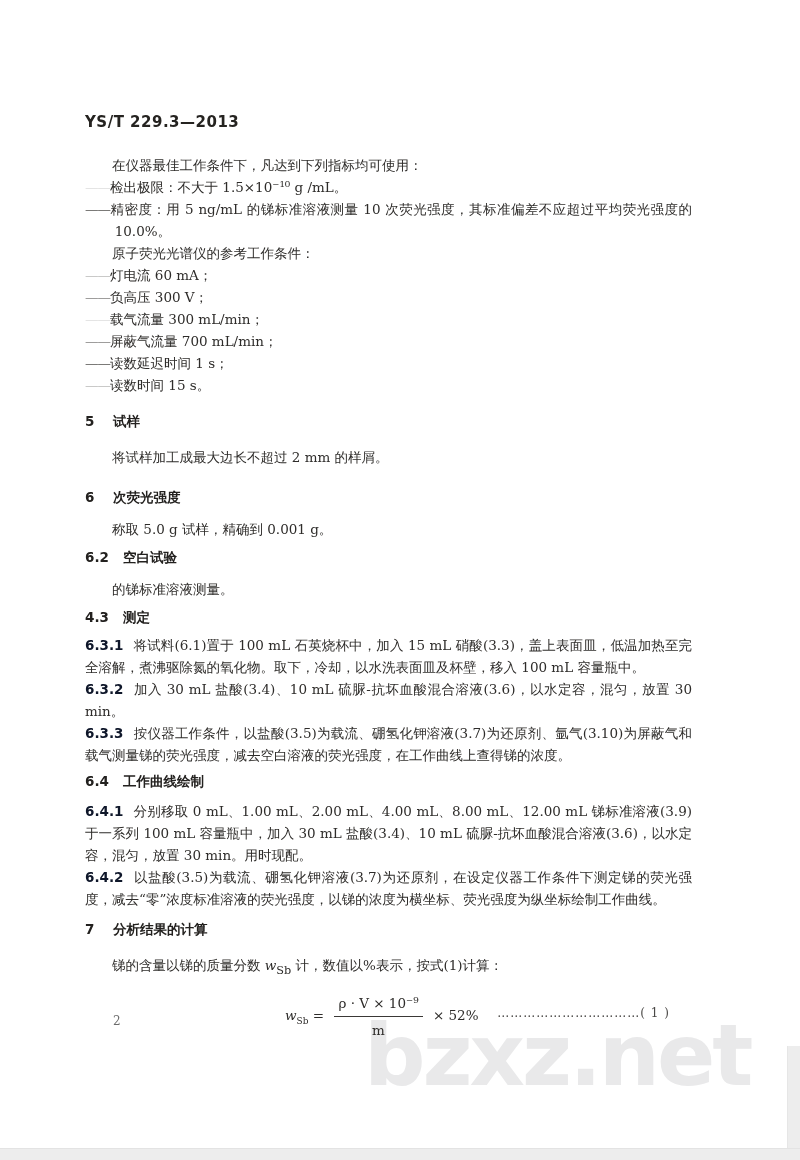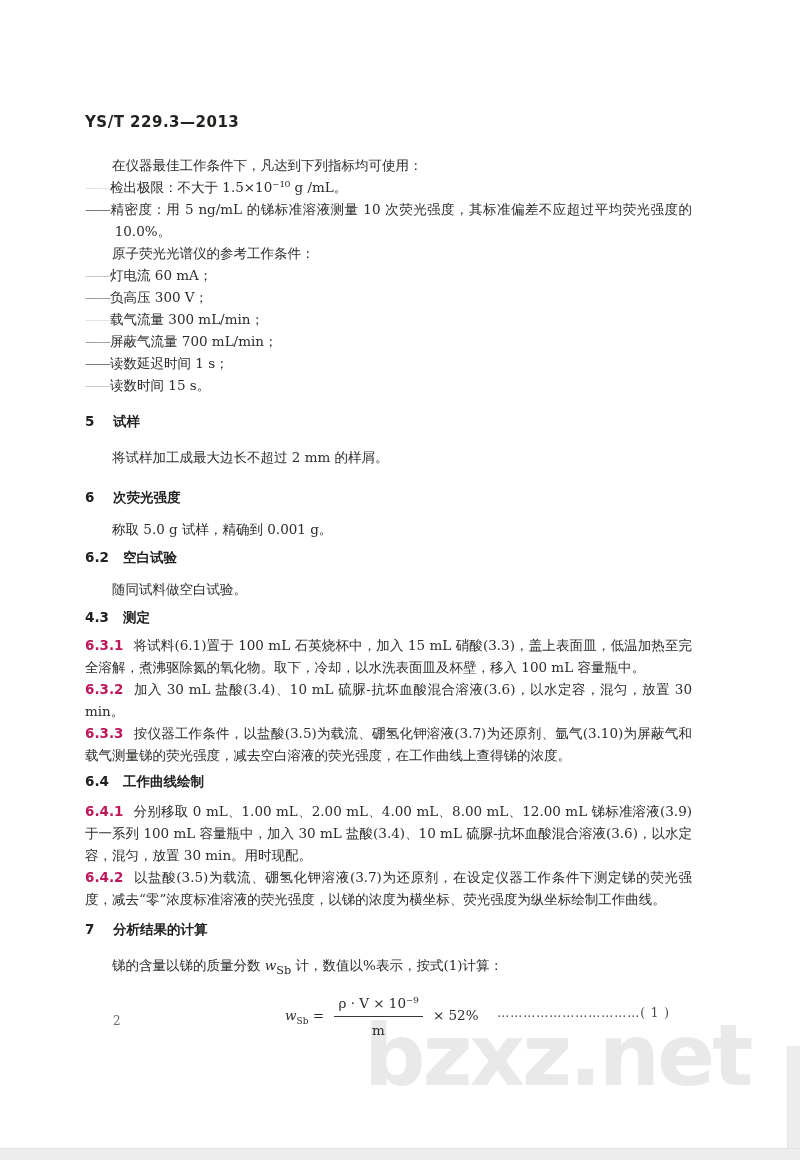--- a/index.html
+++ b/index.html
@@ -49,21 +49,21 @@
     font-weight:bold;color:#23211f;text-align:left;
     font-size:13.5px;line-height:22px;
   }
   .sec-head .num{display:inline-block;min-width:14px;margin-right:14px;}
   .mt14{margin-top:14px;} .mt18{margin-top:18px;} .mt8{margin-top:8px;}
   .mt6{margin-top:6px;} .mt4{margin-top:4px;} .mt2{margin-top:2px;}
   .mb14{margin-bottom:14px;} .mb10{margin-bottom:10px;} .mb8{margin-bottom:8px;} .mb6{margin-bottom:6px;}
 
   .clause .cnum{
     font-family:"DejaVu Sans","Liberation Sans",sans-serif;
-    font-weight:bold;margin-right:10px;color:#be185d;
+    font-weight:bold;margin-right:10px;color:#0f172a;
   }
 
   .formula-row{position:relative;margin-top:6px;height:56px;}
   .formula{
     position:absolute;left:200px;top:4px;white-space:nowrap;
     font-size:13.5px;
   }
   .formula i{font-style:italic;}
   .formula sub{font-size:9px;}
   .frac{display:inline-block;vertical-align:middle;text-align:center;margin:0 6px;}
@@ -104,21 +104,21 @@
     <p class="hang"><span class="dash d30">——</span><span>读数时间 15 s。</span></p>
 
     <div class="sec-head mt14 mb14"><span class="num">5</span><span>试样</span></div>
     <p class="indent">将试样加工成最大边长不超过 2 mm 的样屑。</p>
 
     <div class="sec-head mt18 mb10"><span class="num">6</span><span>次荧光强度</span></div>
 
     <p class="indent">称取 5.0 g 试样，精确到 0.001 g。</p>
 
     <div class="sec-head mt6 mb10"><span class="num">6.2</span><span>空白试验</span></div>
-    <p class="indent">随同试料做空白试验。</p>
+    <p class="indent">的锑标准溶液测量。</p>
 
     <div class="sec-head mt6 mb6"><span class="num">4.3</span><span>测定</span></div>
     <p class="clause"><span class="cnum">6.3.1</span><span>将试料(6.1)置于 100 mL 石英烧杯中，加入 15 mL 硝酸(3.3)，盖上表面皿，低温加热至完全溶解，煮沸驱除氮的氧化物。取下，冷却，以水洗表面皿及杯壁，移入 100 mL 容量瓶中。</span></p>
     <p class="clause"><span class="cnum">6.3.2</span><span>加入 30 mL 盐酸(3.4)、10 mL 硫脲-抗坏血酸混合溶液(3.6)，以水定容，混匀，放置 30 min。</span></p>
     <p class="clause"><span class="cnum">6.3.3</span><span>按仪器工作条件，以盐酸(3.5)为载流、硼氢化钾溶液(3.7)为还原剂、氩气(3.10)为屏蔽气和载气测量锑的荧光强度，减去空白溶液的荧光强度，在工作曲线上查得锑的浓度。</span></p>
 
     <div class="sec-head mt4 mb8"><span class="num">6.4</span><span>工作曲线绘制</span></div>
     <p class="clause"><span class="cnum">6.4.1</span><span>分别移取 0 mL、1.00 mL、2.00 mL、4.00 mL、8.00 mL、12.00 mL 锑标准溶液(3.9)于一系列 100 mL 容量瓶中，加入 30 mL 盐酸(3.4)、10 mL 硫脲-抗坏血酸混合溶液(3.6)，以水定容，混匀，放置 30 min。用时现配。</span></p>
     <p class="clause"><span class="cnum">6.4.2</span><span>以盐酸(3.5)为载流、硼氢化钾溶液(3.7)为还原剂，在设定仪器工作条件下测定锑的荧光强度，减去“零”浓度标准溶液的荧光强度，以锑的浓度为横坐标、荧光强度为纵坐标绘制工作曲线。</span></p>
 

